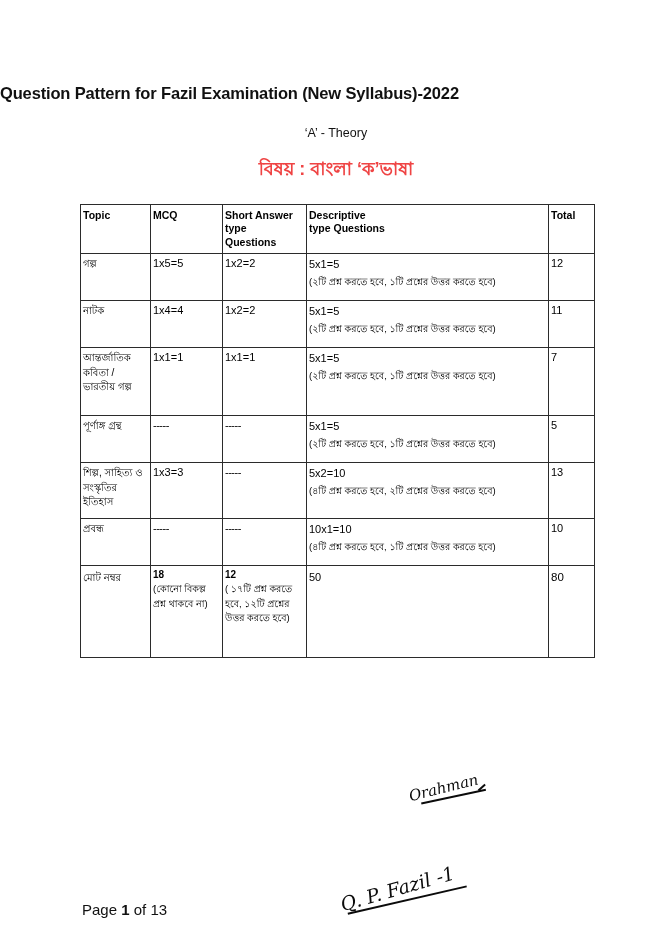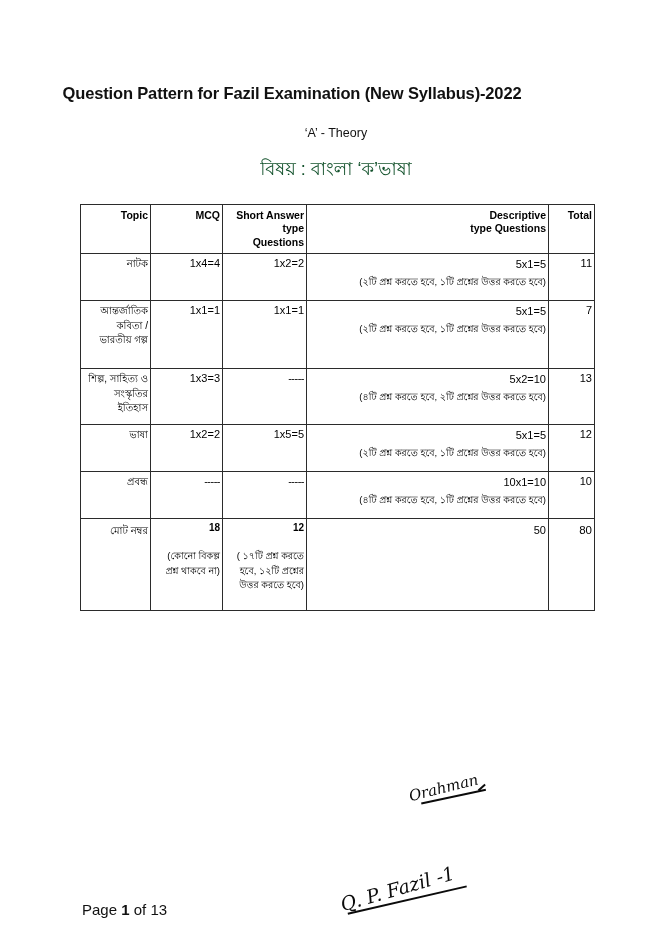--- a/index.html
+++ b/index.html
@@ -21,21 +21,21 @@
     inset: 0;
     background: #ffffff;
   }
 
   
   .doc-title {
     position: absolute;
     top: 84px;
     left: 0;
     width: 584px;
-    text-align: center;
+    text-align: left;
     font-size: 16.5px;
     font-weight: bold;
     letter-spacing: -0.15px;
     color: #111;
   }
   .subtitle-en {
     position: absolute;
     top: 126px;
     left: 0;
     width: 672px;
@@ -44,38 +44,38 @@
     font-weight: normal;
     color: #111;
   }
   .subtitle-bn {
     position: absolute;
     top: 155px;
     left: 0;
     width: 672px;
     text-align: center;
     font-size: 18px;
-    font-weight: normal;
-    color: #14532d;
+    font-weight: bold;
+    color: #ef4444;
   }
 
   
   .qp-table {
     position: absolute;
     left: 80px;
     top: 204px;
     width: 514px;
     border-collapse: collapse;
     table-layout: fixed;
   }
   .qp-table td, .qp-table th {
     border: 1px solid #2b2b2b;
     vertical-align: top;
     padding: 3px 2px 2px 2px;
-    text-align: right;
+    text-align: left;
   }
   .qp-table th {
     font-size: 10.5px;
     font-weight: bold;
     line-height: 1.28;
     padding-top: 4px;
     padding-bottom: 4px;
   }
 
   .col-topic   { width: 70px; }
@@ -121,21 +121,21 @@
   .total-row .cell-topic { font-size: 10px; padding-top: 5px; }
   .total-row .big {
     display: block;
     font-size: 10px;
     font-weight: bold;
   }
   .total-row .subnote {
     display: block;
     font-size: 9.5px;
     line-height: 1.5;
-    margin-top: 16px;
+    margin-top: 2px;
   }
   .total-row .cell-desc-total {
     font-size: 11px;
     padding-top: 5px;
     margin-left: 10px;
   }
   .total-row .cell-total-big {
     font-size: 11.5px;
     font-weight: normal;
     padding-top: 5px;
@@ -237,58 +237,68 @@
         </th>
         <th>
           <span>Descriptive</span><br>
           <span>type Questions</span>
         </th>
         <th>Total</th>
       </tr>
     </thead>
     <tbody>
       <tr class="h-std">
+        <td class="cell-topic">গল্প</td>
+        <td class="cell-num">1x5=5</td>
+        <td class="cell-num">1x2=2</td>
+        <td class="cell-desc">
+          <span class="marks">5x1=5</span>
+          <span class="note">(২টি প্রশ্ন করতে হবে, ১টি প্রশ্নের উত্তর করতে হবে)</span>
+        </td>
+        <td class="cell-total">12</td>
+      </tr>
+      <tr class="h-std">
         <td class="cell-topic">নাটক</td>
         <td class="cell-num">1x4=4</td>
         <td class="cell-num">1x2=2</td>
         <td class="cell-desc">
           <span class="marks">5x1=5</span>
           <span class="note">(২টি প্রশ্ন করতে হবে, ১টি প্রশ্নের উত্তর করতে হবে)</span>
         </td>
         <td class="cell-total">11</td>
       </tr>
       <tr class="h-tall">
         <td class="cell-topic">আন্তর্জাতিক কবিতা / ভারতীয় গল্প</td>
         <td class="cell-num">1x1=1</td>
         <td class="cell-num">1x1=1</td>
         <td class="cell-desc">
           <span class="marks">5x1=5</span>
           <span class="note">(২টি প্রশ্ন করতে হবে, ১টি প্রশ্নের উত্তর করতে হবে)</span>
         </td>
         <td class="cell-total">7</td>
       </tr>
+      <tr class="h-std">
+        <td class="cell-topic">পূর্ণাঙ্গ গ্রন্থ</td>
+        <td class="cell-dash">-----</td>
+        <td class="cell-dash">-----</td>
+        <td class="cell-desc">
+          <span class="marks">5x1=5</span>
+          <span class="note">(২টি প্রশ্ন করতে হবে, ১টি প্রশ্নের উত্তর করতে হবে)</span>
+        </td>
+        <td class="cell-total">5</td>
+      </tr>
       <tr class="h-med">
         <td class="cell-topic">শিল্প, সাহিত্য ও সংস্কৃতির ইতিহাস</td>
         <td class="cell-num">1x3=3</td>
         <td class="cell-dash">-----</td>
         <td class="cell-desc">
           <span class="marks">5x2=10</span>
           <span class="note">(৪টি প্রশ্ন করতে হবে, ২টি প্রশ্নের উত্তর করতে হবে)</span>
         </td>
         <td class="cell-total">13</td>
-      </tr>
-      <tr class="h-std">
-        <td class="cell-topic">ভাষা</td>
-        <td class="cell-num">1x2=2</td>
-        <td class="cell-num">1x5=5</td>
-        <td class="cell-desc">
-          <span class="marks">5x1=5</span>
-          <span class="note">(২টি প্রশ্ন করতে হবে, ১টি প্রশ্নের উত্তর করতে হবে)</span>
-        </td>
-        <td class="cell-total">12</td>
       </tr>
       <tr class="h-std">
         <td class="cell-topic">প্রবন্ধ</td>
         <td class="cell-dash">-----</td>
         <td class="cell-dash">-----</td>
         <td class="cell-desc">
           <span class="marks">10x1=10</span>
           <span class="note">(৪টি প্রশ্ন করতে হবে, ১টি প্রশ্নের উত্তর করতে হবে)</span>
         </td>
         <td class="cell-total">10</td>

